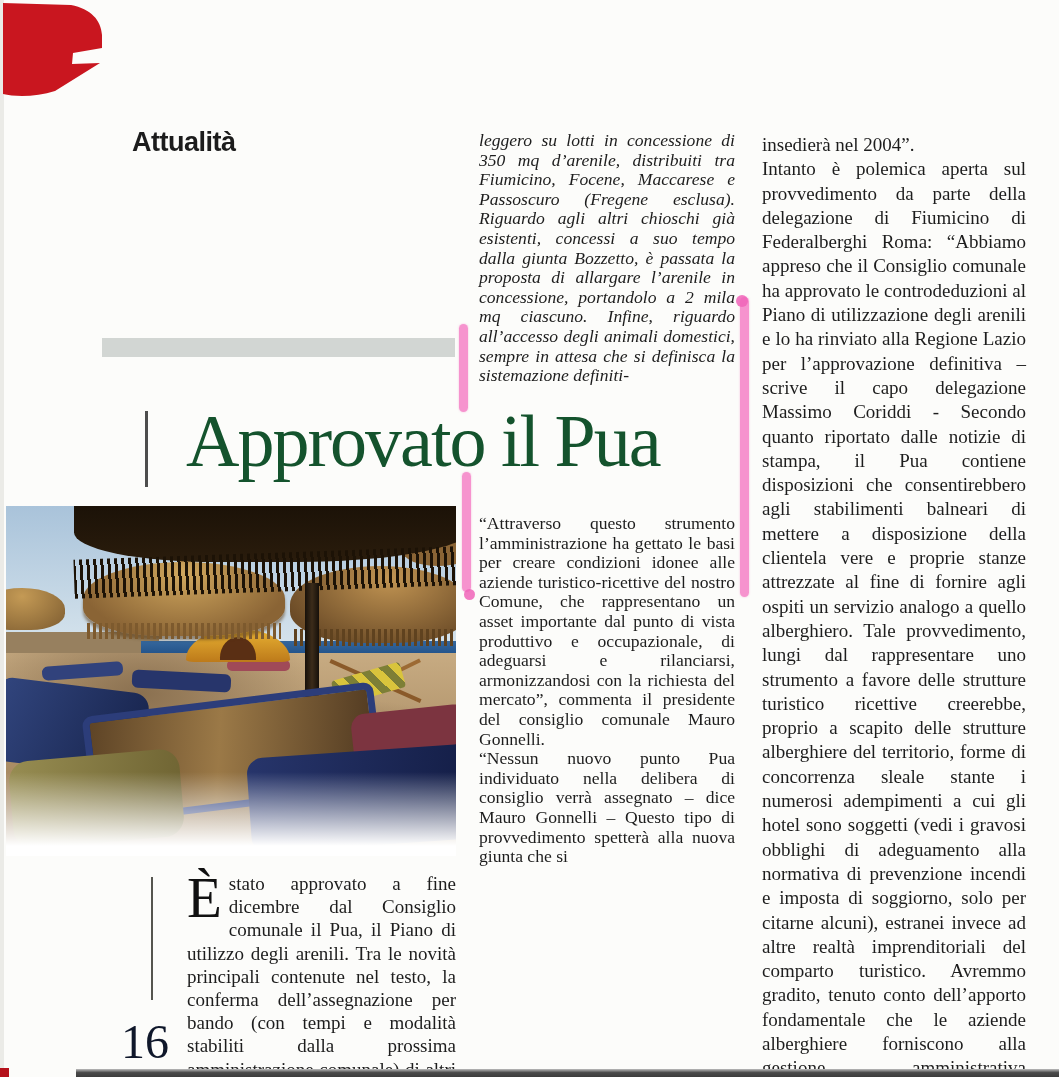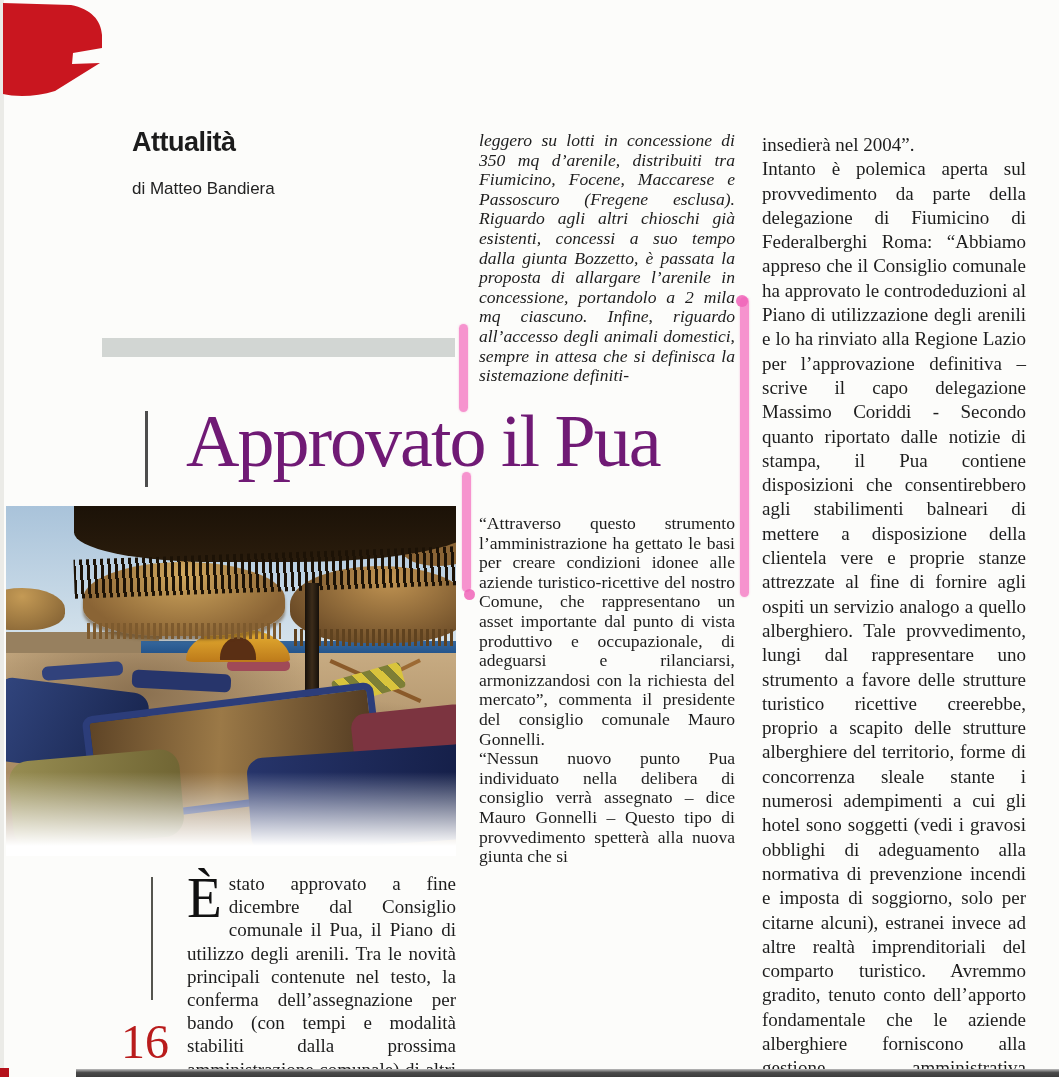--- a/index.html
+++ b/index.html
@@ -17,32 +17,32 @@
   
   .section-head{position:absolute;left:100px;top:127px;width:380px;font-family:"Liberation Sans",sans-serif;color:#1c1c1c;margin-left:32px;}
   .section-title{font-size:27px;font-weight:bold;letter-spacing:-0.5px;margin:0 0 8px 0;}
   .kicker{font-size:24px;line-height:29.5px;white-space:pre-line;color:#2b2b2b;letter-spacing:-0.2px;}
   .byline{margin-top:21px;font-size:17px;color:#222;}
   .gray-bar{position:absolute;left:102px;top:338px;width:353px;height:19px;background:#d2d6d3;}
 
   
   .title-tick{position:absolute;left:145px;top:411px;width:3px;height:76px;background:#4d4d4d;}
   .headline{position:absolute;left:186px;top:399px;width:600px;font-family:"Liberation Serif",serif;
-            font-size:74px;letter-spacing:-2px;color:#701a75;white-space:nowrap;}
+            font-size:74px;letter-spacing:-2px;color:#14532d;white-space:nowrap;}
 
   
   .col{position:absolute;color:#1d1d1d;text-align:justify;}
   .col p{margin:0;}
   .col-mid-top{left:479px;top:131px;width:256px;font-size:17.6px;line-height:19.6px;font-style:italic;}
   .col-mid-bottom{left:479px;top:514px;width:256px;font-size:17.6px;line-height:19.6px;}
   .col-right{left:762px;top:133px;width:264px;font-size:19px;line-height:24.3px;}
   .col-left{left:187px;top:872px;width:269px;font-size:19px;line-height:23.2px;}
   .col-left p::first-letter{float:left;font-size:57px;line-height:44px;padding:4px 7px 0 0;color:#111;}
   .vrule{position:absolute;left:151px;top:877px;width:2px;height:123px;background:#55554f;}
-  .page-number{position:absolute;left:121px;top:1014px;font-size:48px;color:#b91c1c;font-family:"Liberation Serif",serif;}
+  .page-number{position:absolute;left:121px;top:1014px;font-size:48px;color:#0f172a;font-family:"Liberation Serif",serif;}
 
   
   .pink{position:absolute;width:9px;border-radius:6px;background:rgba(243,116,193,0.78);box-shadow:0 0 2px rgba(243,116,193,0.5);}
   .pink-a{left:459px;top:324px;height:88px;}
   .pink-b{left:462px;top:472px;height:120px;}
   .pink-b::after{content:"";position:absolute;left:2px;bottom:-8px;width:11px;height:11px;border-radius:50%;background:rgba(240,100,185,0.85);}
   .pink-c{left:740px;top:297px;height:300px;}
   .pink-c::before{content:"";position:absolute;left:-4px;top:-2px;width:12px;height:12px;border-radius:50%;background:rgba(240,100,185,0.85);}
 
   
@@ -103,21 +103,20 @@
   <div class="edge-left"></div>
 
   <div class="logo">
     <svg width="100" height="94" viewBox="0 0 100 94">
       <path d="M0,1 L68,3 C88,7 98,18 99,33 L99,46 L70,51 L69,62 L97,61 L52,89 C34,95 12,95 0,92 Z" fill="#c9161f"></path>
     </svg>
   </div>
 
   <div class="section-head">
     <div class="section-title">Attualità</div>
-    <div class="byline">di Matteo Bandiera</div>
   </div>
 
   <div class="gray-bar"></div>
 
   <div class="title-tick"></div>
   <div class="headline">Approvato il Pua</div>
 
   <div class="photo" title="Spiaggia con ombrelloni di paglia, materassini blu e sdraio al tramonto">
     <div class="ph-sky"></div>
     <div class="ph-wall"></div>

